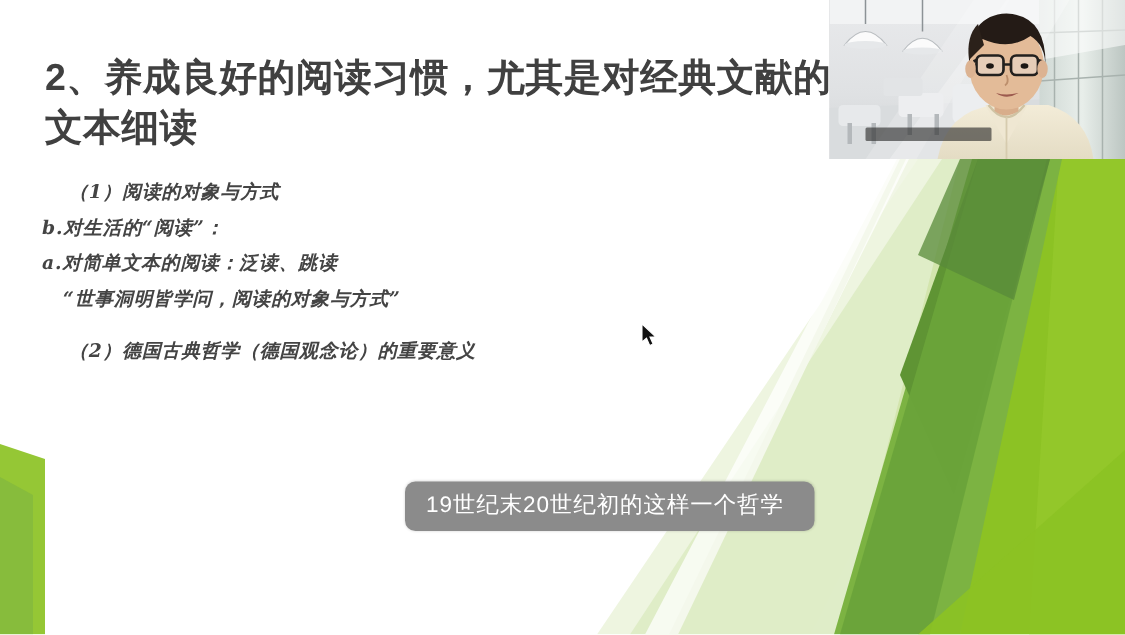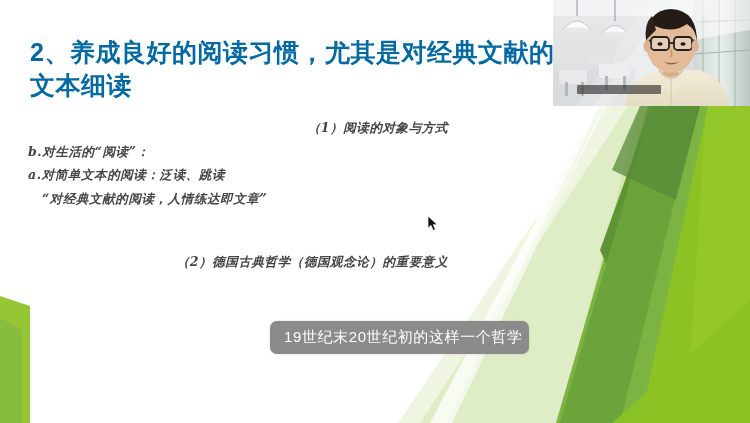--- a/index.html
+++ b/index.html
@@ -23,21 +23,21 @@
     pointer-events: none;
   }
   .deco svg { display: block; width: 750px; height: 423px; }
 
   
   .slide-title {
     position: absolute;
     left: 30px;
     top: 36px;
     width: 530px;
-    color: #0369a1;
+    color: #404040;
     font-size: 25px;
     line-height: 1.32;
     font-weight: 600;
     letter-spacing: 0.5px;
     white-space: pre-line;
     text-shadow: 0 1px 0 rgba(255,255,255,0.6);
   }
 
   .body-block {
     position: absolute;
@@ -50,31 +50,31 @@
   .ln {
     font-size: 12.5px;
     line-height: 23.5px;
     white-space: pre;
     color: #444444;
     font-weight: 600;
     font-style: italic;
     letter-spacing: 0.6px;
     filter: blur(0.18px);
   }
-  .ln.indent { padding-left: 18px; text-align: right; }
+  .ln.indent { padding-left: 18px; }
   .ln.indent2 { padding-left: 14px; }
-  .ln.gap-top { margin-top: 40px; }
+  .ln.gap-top { margin-top: 12px; }
   .ln.gap-top2 { margin-top: 24px; }
 
   
   .caption-box {
     position: absolute;
     left: 270px;
     top: 321px;
-    padding: 6px 6px 7px 14px;
+    padding: 6px 20px 7px 14px;
     background: #8b8b8b;
     color: #ffffff;
     border-radius: 7px;
     font-size: 15px;
     line-height: 20px;
     letter-spacing: 0.6px;
     box-shadow: 0 0 2px rgba(0,0,0,0.18);
   }
 
   
@@ -148,21 +148,21 @@
     </svg>
   </div>
 
   <div class="slide-title">2、养成良好的阅读习惯，尤其是对经典文献的
 文本细读</div>
 
   <div class="body-block">
     <div class="ln indent">（1）阅读的对象与方式</div>
     <div class="ln">b.对生活的“阅读”：</div>
     <div class="ln">a.对简单文本的阅读：泛读、跳读</div>
-    <div class="ln indent2">“对经典文献的阅读，人情练达即文章”</div>
+    <div class="ln indent2">“世事洞明皆学问，阅读的对象与方式”</div>
     <div class="ln indent gap-top">（2）德国古典哲学（德国观念论）的重要意义</div>
   </div>
 
   <div class="caption-box">19世纪末20世纪初的这样一个哲学</div>
 
   <div class="webcam">
     <svg viewBox="0 0 197 106" preserveAspectRatio="none">
       <defs>
         <linearGradient id="wallg" x1="0" y1="0" x2="0" y2="1">
           <stop offset="0%" stop-color="#e9eaec"></stop>

